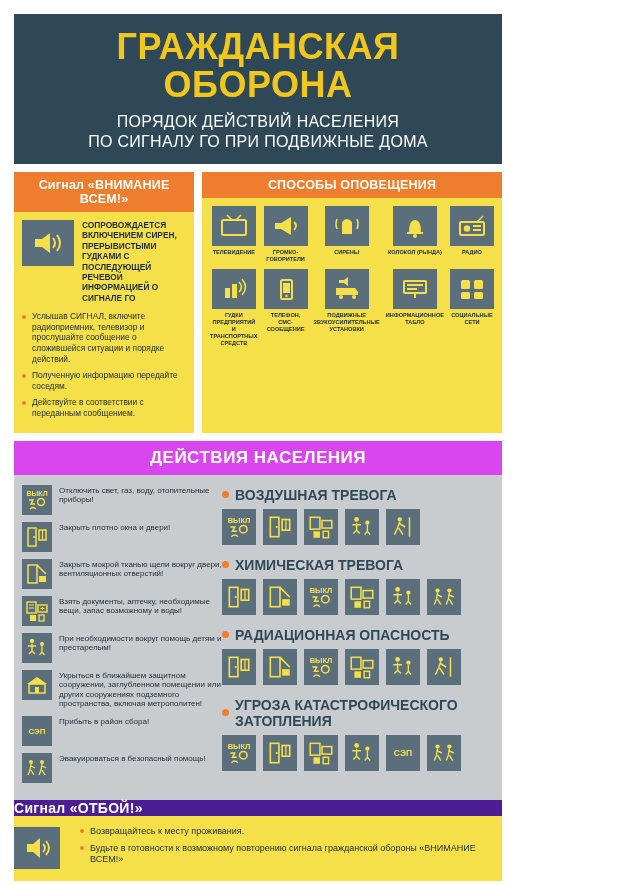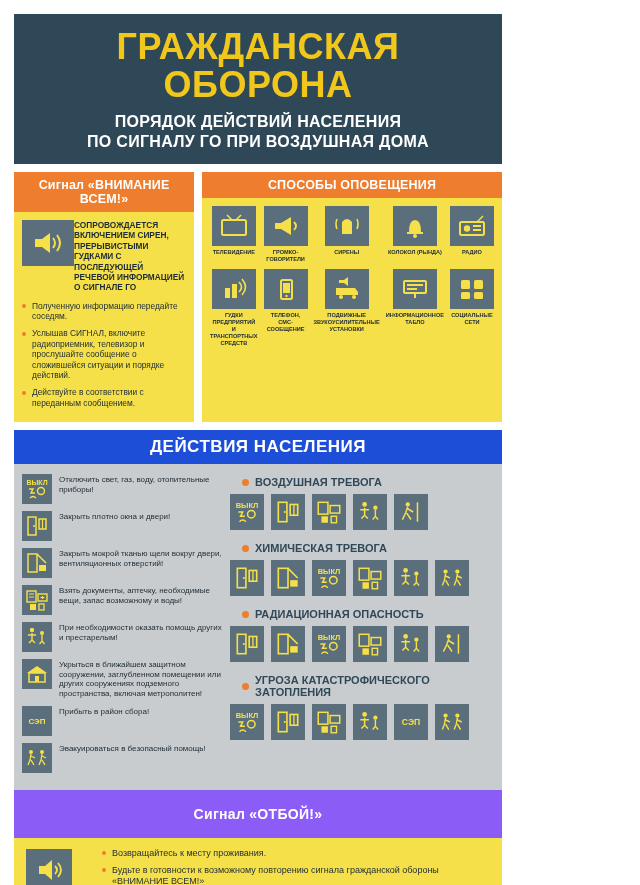--- a/index.html
+++ b/index.html
@@ -2,60 +2,60 @@
 <html><head>
 <meta charset="utf-8">
 <style>
   html,body{margin:0;padding:0;background:#ffffff;}
   body{width:640px;height:885px;font-family:"Liberation Sans",sans-serif;-webkit-font-smoothing:antialiased;}
   .poster{position:relative;width:516px;height:885px;background:#ffffff;box-sizing:border-box;padding:14px;}
 
   
   .header{background:#2f4858;color:#ffffff;text-align:center;padding:14px 10px 12px;}
   .header h1{margin:0;font-size:36px;line-height:38px;font-weight:bold;color:#f2c71c;letter-spacing:0.5px;}
-  .header h2{margin:8px 0 0;font-size:16px;line-height:20px;font-weight:bold;color:#ffffff;letter-spacing:0.3px;}
+  .header h2{margin:8px 0 0;font-size:16px;line-height:20px;font-weight:normal;color:#ffffff;letter-spacing:0.3px;}
 
   
   .toprow{display:flex;gap:8px;margin-top:8px;}
   .col-left{width:250px;display:flex;flex-direction:column;}
   .col-right{flex:1;display:flex;flex-direction:column;border-radius:11px;}
 
   .bar-orange{background:#ef7d2e;color:#ffffff;text-align:center;font-weight:bold;font-size:12.5px;padding:6px 20px;letter-spacing:0.2px;}
   .panel-yellow{background:#f5e04a;flex:1;padding:8px;box-sizing:border-box;}
 
-  .sig-top{display:flex;gap:0;align-items:flex-start;}
+  .sig-top{display:flex;gap:8px;align-items:flex-start;}
   .spk-box{width:52px;height:46px;background:#5b6e7c;display:flex;align-items:center;justify-content:center;flex:0 0 auto;}
   .sig-text{font-size:8.3px;line-height:10.4px;color:#1d2b36;font-weight:bold;text-transform:uppercase;}
   ul.bullets{list-style:none;margin:8px 0 0;padding:0;}
   ul.bullets li{position:relative;padding-left:10px;font-size:8.4px;line-height:10.6px;color:#1d2b36;margin-bottom:6px;}
   ul.bullets li:before{content:"";position:absolute;left:0;top:3.5px;width:4px;height:4px;background:#ef7d2e;border-radius:50%;}
 
   
   .notify-grid{display:grid;grid-template-columns:repeat(5,1fr);gap:6px;}
   .ncell{text-align:center;}
   .nicon{width:44px;height:40px;margin:0 auto;background:#5b6e7c;display:flex;align-items:center;justify-content:center;}
   .nlabel{font-size:5.6px;line-height:7px;font-weight:bold;color:#1d2b36;margin-top:3px;text-transform:uppercase;}
 
   
-  .mainhead{background:#1d4ed8;color:#ffffff;text-align:center;font-weight:bold;font-size:17px;padding:7px;margin-top:8px;letter-spacing:0.5px;}
-  .mainbody{background:#c9ccce;display:flex;gap:8px;padding:10px 8px;box-sizing:border-box;}
+  .mainhead{background:#d946ef;color:#ffffff;text-align:center;font-weight:bold;font-size:17px;padding:7px;margin-top:8px;letter-spacing:0.5px;}
+  .mainbody{background:#c9ccce;display:flex;padding:10px 8px;box-sizing:border-box;}
   .legend{width:200px;}
   .lrow{display:flex;gap:7px;align-items:flex-start;margin-bottom:7px;}
   .licon{width:30px;height:30px;background:#5b6e7c;flex:0 0 auto;display:flex;align-items:center;justify-content:center;}
   .ltext{font-size:8px;line-height:9.6px;color:#1d2b36;padding-top:1px;}
 
   .alerts{flex:1;}
-  .atitle{display:flex;align-items:center;gap:6px;font-size:11px;font-weight:bold;color:#2f4858;margin:2px 12px 6px;text-transform:uppercase;}
+  .atitle{display:flex;align-items:center;gap:6px;font-size:14px;font-weight:bold;color:#2f4858;margin:2px 0 6px;text-transform:uppercase;}
   .dot{width:7px;height:7px;border-radius:50%;background:#ef7d2e;flex:0 0 auto;}
   .arow{display:flex;gap:7px;margin-bottom:12px;}
   .aicon{width:34px;height:36px;background:#5b6e7c;flex:0 0 auto;display:flex;align-items:center;justify-content:center;}
 
   
-  .bar-grey{background:#8b5cf6;color:#ffffff;text-align:center;font-weight:bold;font-size:14px;padding:16px;letter-spacing:0.3px;}
-  .otboy{background:#f5e04a;padding:10px 12px;display:flex;gap:30px;align-items:center;}
+  .bar-grey{background:#4c1d95;color:#ffffff;font-weight:bold;font-size:14px;padding:0;letter-spacing:0.3px;}
+  .otboy{background:#f5e04a;padding:10px 0;display:flex;gap:20px;align-items:center;}
   .otboy .spk-box{width:46px;height:42px;}
   .otboy ul.bullets{margin:0;}
   .otboy ul.bullets li{font-size:9px;line-height:11px;}
 
   
   .footer{height:86px;position:relative;}
   .emblem{position:absolute;right:0;top:14px;width:120px;height:60px;background:#ffffff;display:flex;align-items:center;justify-content:center;gap:5px;}
   .emblem .etext{font-size:7px;font-weight:bold;color:#1d5ba6;line-height:8px;}
 
   svg{display:block;}
@@ -63,42 +63,42 @@
 </style>
 </head>
 <body>
 
 <div class="poster">
 
   <div class="header">
     <h1>ГРАЖДАНСКАЯ ОБОРОНА</h1>
     <h2>
       <span>ПОРЯДОК ДЕЙСТВИЙ НАСЕЛЕНИЯ</span><br>
-      <span>ПО СИГНАЛУ ГО ПРИ ВОЗДУШНАЯ ДОМА</span>
+      <span>ПО СИГНАЛУ ГО ПРИ ПОДВИЖНЫЕ ДОМА</span>
     </h2>
   </div>
 
   <div class="toprow">
 
     <div class="col-left">
       <div class="bar-orange">Сигнал «ВНИМАНИЕ ВСЕМ!»</div>
       <div class="panel-yellow">
         <div class="sig-top">
           <div class="spk-box">
             <svg width="34" height="28" viewBox="0 0 34 28">
               <polygon points="4,10 11,10 19,4 19,24 11,18 4,18" fill="#f5e04a"></polygon>
               <path d="M22 9 q4 5 0 10" stroke="#f5e04a" stroke-width="2" fill="none"></path>
               <path d="M26 6 q6 8 0 16" stroke="#f5e04a" stroke-width="2" fill="none"></path>
             </svg>
           </div>
           <div class="sig-text">СОПРОВОЖДАЕТСЯ ВКЛЮЧЕНИЕМ СИРЕН, ПРЕРЫВИСТЫМИ ГУДКАМИ С ПОСЛЕДУЮЩЕЙ РЕЧЕВОЙ ИНФОРМАЦИЕЙ О СИГНАЛЕ ГО</div>
         </div>
         <ul class="bullets">
+          <li>Услышав СИГНАЛ, включите радиоприемник, телевизор и прослушайте сообщение о сложившейся ситуации и порядке действий.</li>
           <li>Полученную информацию передайте соседям.</li>
-          <li>Услышав СИГНАЛ, включите радиоприемник, телевизор и прослушайте сообщение о сложившейся ситуации и порядке действий.</li>
           <li>Действуйте в соответствии с переданным сообщением.</li>
         </ul>
       </div>
     </div>
 
     <div class="col-right">
       <div class="bar-orange">СПОСОБЫ ОПОВЕЩЕНИЯ</div>
       <div class="panel-yellow">
         <div class="notify-grid">
 
@@ -282,21 +282,21 @@
 
       <div class="lrow">
         <div class="licon">
           <svg width="26" height="26" viewBox="0 0 26 26">
             <circle cx="8" cy="6" r="2.2" fill="#f5e04a"></circle>
             <path d="M8 9 l0 7 M5 19 l3 -3 l3 3 M4 11 l8 0" stroke="#f5e04a" stroke-width="1.4" fill="none"></path>
             <circle cx="18" cy="9" r="2" fill="#f5e04a"></circle>
             <path d="M18 11 l0 6 M15.5 20 l2.5 -3 l2.5 3" stroke="#f5e04a" stroke-width="1.3" fill="none"></path>
           </svg>
         </div>
-        <div class="ltext">При необходимости оказать помощь других и престарелым!</div>
+        <div class="ltext">При необходимости вокруг помощь детям и престарелым!</div>
       </div>
 
       <div class="lrow">
         <div class="licon">
           <svg width="26" height="26" viewBox="0 0 26 26">
             <path d="M3 12 l10 -7 l10 7 z" fill="#f5e04a"></path>
             <rect x="5" y="12" width="16" height="9" fill="none" stroke="#f5e04a" stroke-width="1.5"></rect>
             <rect x="11" y="15" width="4" height="6" fill="#f5e04a"></rect>
           </svg>
         </div>

